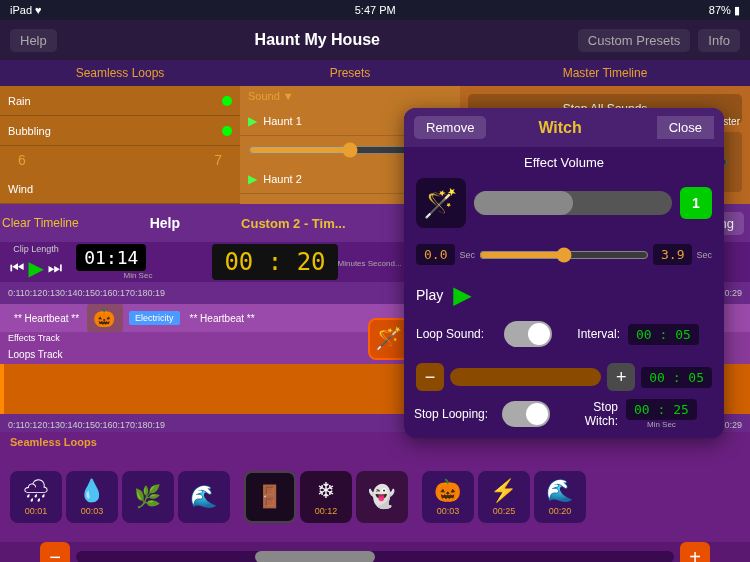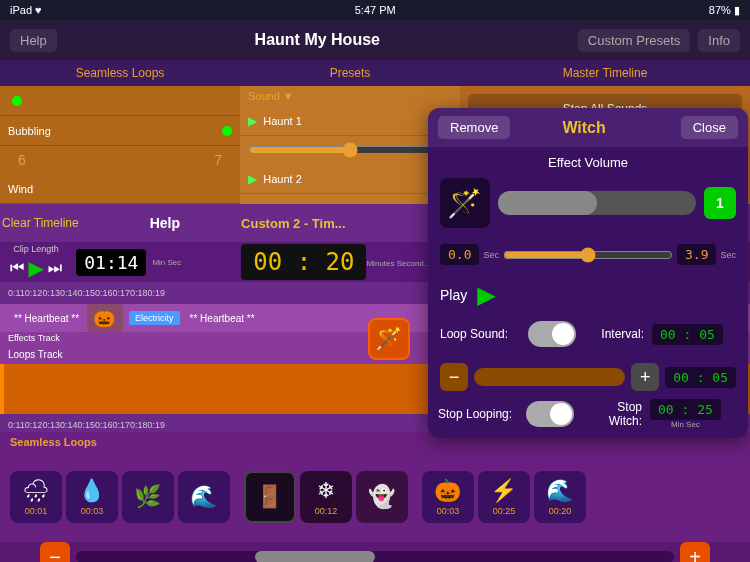--- a/index.html
+++ b/index.html
@@ -320,21 +320,21 @@
       display: flex;
       align-items: center;
       justify-content: center;
       margin-left: 6px;
       cursor: pointer;
     }
 
     
     .effect-panel {
       position: absolute;
-      left: 428px;
+      left: 404px;
       top: 108px;
       width: 320px;
       height: 330px;
       background: #3a1060;
       border-radius: 12px;
       z-index: 20;
       overflow: hidden;
       box-shadow: 0 4px 20px rgba(0,0,0,0.5);
     }
     .effect-panel-header {
@@ -354,21 +354,21 @@
     .witch-title {
       color: #e8c030;
       font-size: 16px;
       font-weight: bold;
     }
     .close-btn {
       color: white;
       font-size: 13px;
       background: rgba(255,255,255,0.15);
       padding: 4px 12px;
-      border-radius: 5px;
+      border-radius: 0;
       margin-left: 23px;
     }
 
     
     .effect-volume-section {
       padding: 8px 12px;
       background: #3a1060;
     }
     .effect-volume-label {
       color: white;
@@ -556,20 +556,21 @@
 <div class="section-headers">
   <div class="section-header" style="width:240px;">Seamless Loops</div>
   <div class="section-header" style="width:220px;">Presets</div>
   <div class="section-header" style="flex:1;">Master Timeline</div>
 </div>
 
 <div class="main-content">
 
   <div class="left-panel">
     <div class="sound-row">
+      <span class="sound-name">Rain</span>
       <div class="green-dot"></div>
     </div>
     <div class="sound-row">
       <span class="sound-name">Bubbling</span>
       <div class="green-dot"></div>
     </div>
     <div style="display:flex;align-items:center;height:28px;padding:0 10px;">
       <span class="number-badge">6</span>
       <span style="flex:1;"></span>
       <span class="number-badge">7</span>
@@ -618,21 +619,21 @@
     <div class="transport">
       <div style="display:flex;flex-direction:column;align-items:center;margin-right:8px;">
         <div style="font-size:9px;color:#ccc;">Clip Length</div>
         <div style="display:flex;align-items:center;gap:4px;margin-top:2px;">
 
           <span style="color:white;font-size:16px;cursor:pointer;">⏮</span>
           <span style="color:#00cc00;font-size:20px;cursor:pointer;">▶</span>
           <span style="color:white;font-size:16px;cursor:pointer;">⏭</span>
         </div>
       </div>
-      <div style="display:flex;flex-direction:row;align-items:center;">
+      <div style="display:flex;flex-direction:column;align-items:flex-end;">
         <div class="time-display">01:14</div>
         <div style="font-size:8px;color:#aaa;">Min  Sec</div>
       </div>
       <div style="display:flex;flex-direction:row;align-items:center;margin-left:30px;">
         <div class="big-time">00 : 20</div>
         <div style="font-size:8px;color:#aaa;margin-top:2px;">Minutes  Second...</div>
       </div>
     </div>
 
     <div class="timeline-ruler">

